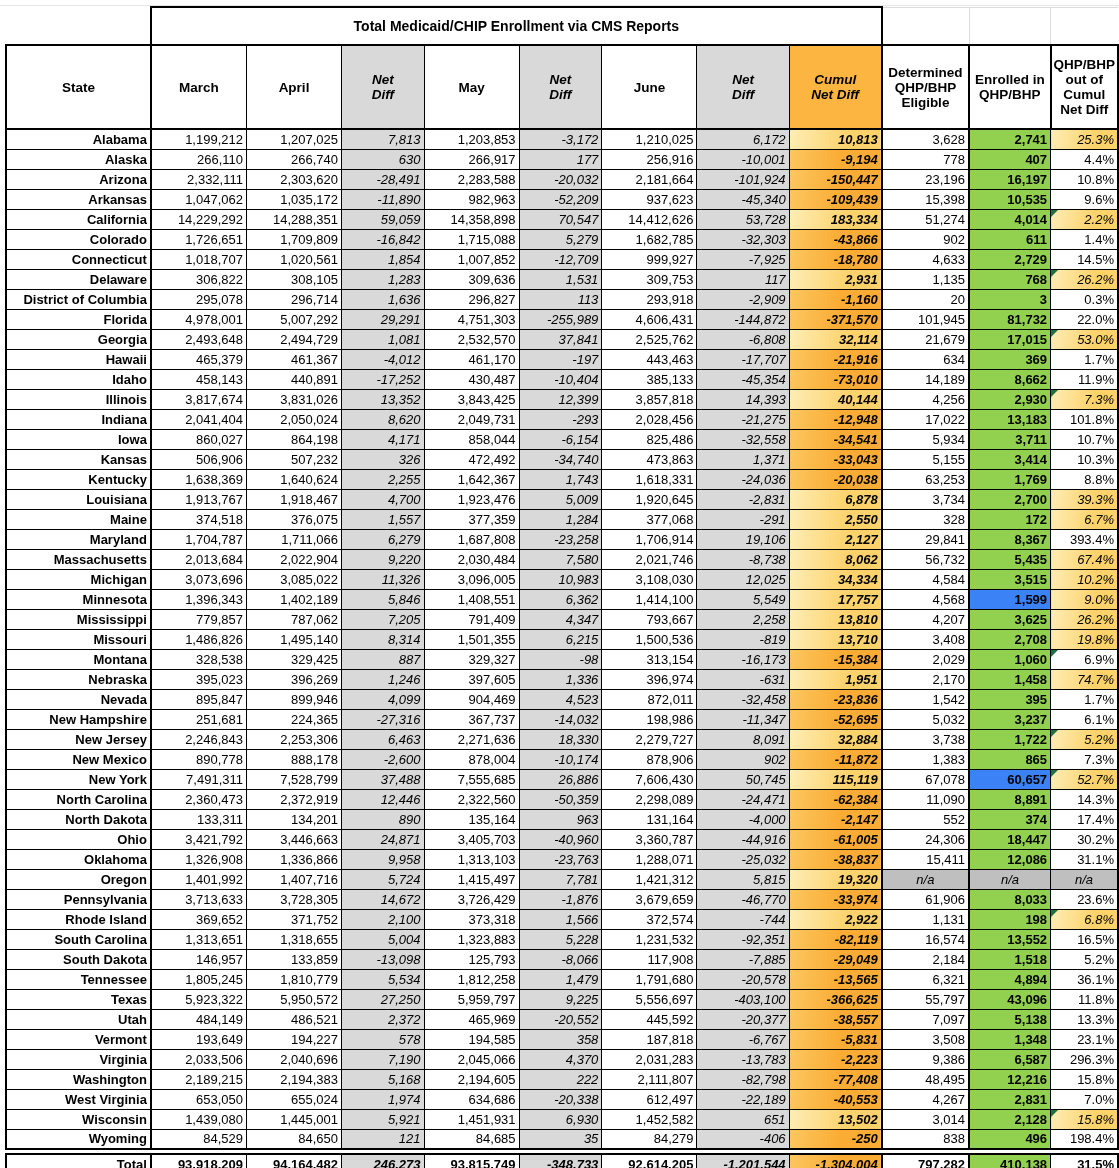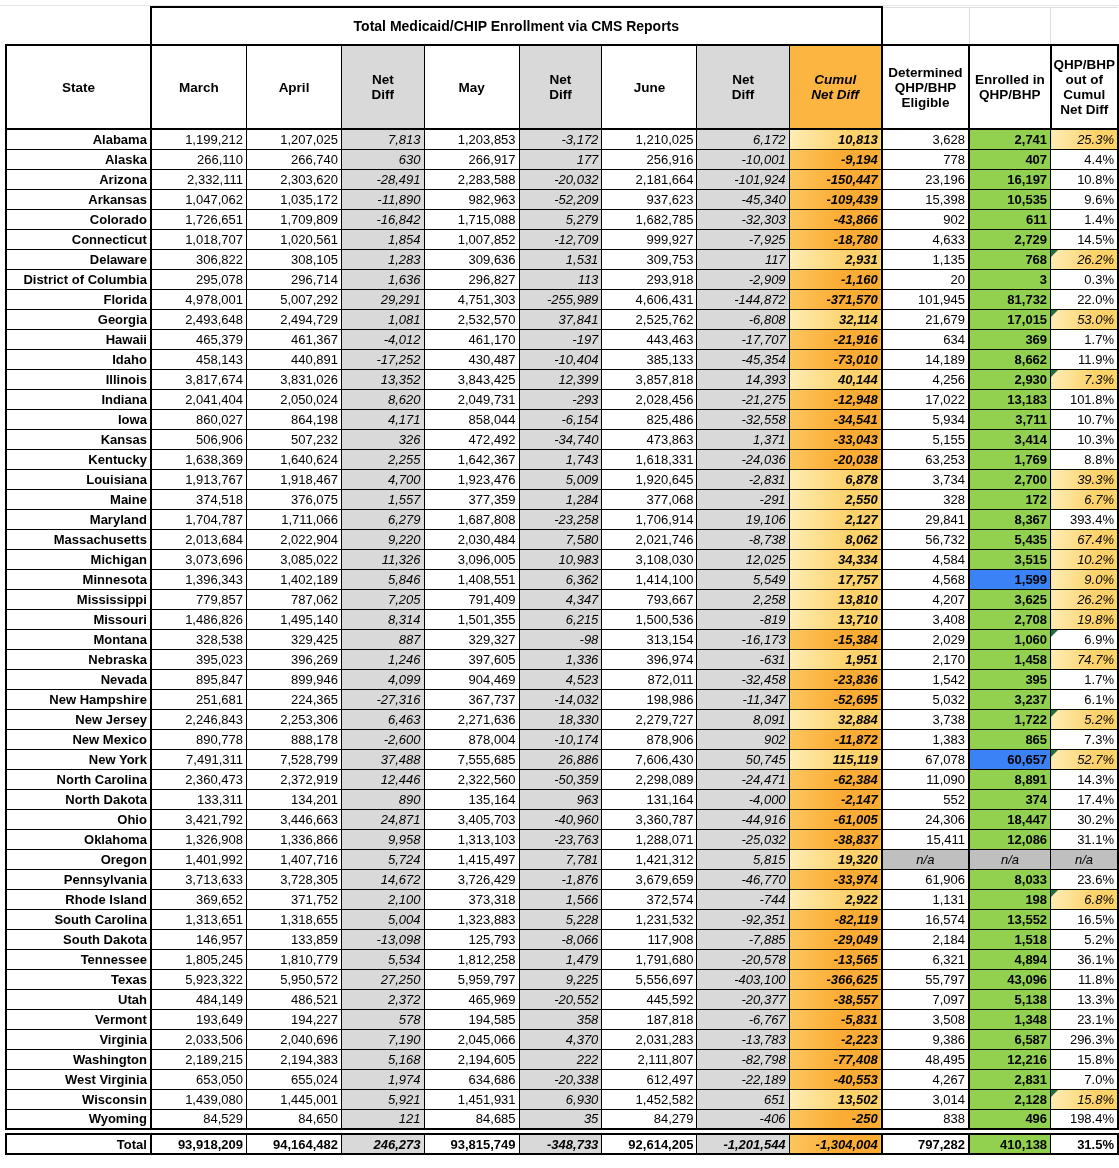--- a/index.html
+++ b/index.html
@@ -7,21 +7,21 @@
   table{border-collapse:collapse;table-layout:fixed;margin-left:5px;}
   td,th{box-sizing:border-box;overflow:hidden;}
   
   .title-row td{height:38px;}
   .ghost{border:none;background:#fff;}
   .ghost.gr{border-left:1px solid #dcdcdc;border-top:1px solid #dcdcdc;}
   .title{border:2px solid #000;font-weight:bold;font-size:14px;text-align:center;vertical-align:middle;}
   .head-row th{border:1px solid #000;border-top:2px solid #000;border-bottom:2px solid #000;
     font-weight:bold;font-size:13.5px;text-align:center;vertical-align:middle;height:84px;padding:0 2px;background:#fff;}
   .h-state{border-left:2px solid #000 !important;border-right:2px solid #000 !important;margin-left:18px;}
-  .h-nd{background:#D9D9D9 !important;white-space:pre-line;}
+  .h-nd{background:#D9D9D9 !important;font-style:italic;white-space:pre-line;}
   .h-cumul{background:#FBB540 !important;font-style:italic;white-space:pre-line;border-right:2px solid #000 !important;}
   .h-right{border-left:2px solid #000 !important;border-right:2px solid #000 !important;}
   .h-pct{font-size:12.5px;}
   
   tbody td{border:1px solid #000;height:20px;padding:0 3px;font-size:13px;text-align:right;
     white-space:nowrap;vertical-align:middle;background:#fff;}
   td.state{border-left:2px solid #000;border-right:2px solid #000;font-weight:bold;}
   td.nd{background:#D9D9D9;font-style:italic;}
   td.cumul{font-weight:bold;font-style:italic;border-right:2px solid #000;}
   td.cumul.pos{background:linear-gradient(100deg,#FEEDB6 0%,#FCD26A 65%);}
@@ -138,20 +138,34 @@
         <td class="">982,963</td>
         <td class="nd">-52,209</td>
         <td class="">937,623</td>
         <td class="nd">-45,340</td>
         <td class="cumul neg">-109,439</td>
         <td class="det">15,398</td>
         <td class="enr">10,535</td>
         <td class="pct">9.6%</td>
       </tr>
       <tr>
+        <td class="state">California</td>
+        <td class="">14,229,292</td>
+        <td class="">14,288,351</td>
+        <td class="nd">59,059</td>
+        <td class="">14,358,898</td>
+        <td class="nd">70,547</td>
+        <td class="">14,412,626</td>
+        <td class="nd">53,728</td>
+        <td class="cumul pos">183,334</td>
+        <td class="det">51,274</td>
+        <td class="enr">4,014</td>
+        <td class="pct hl mk">2.2%</td>
+      </tr>
+      <tr>
         <td class="state">Colorado</td>
         <td class="">1,726,651</td>
         <td class="">1,709,809</td>
         <td class="nd">-16,842</td>
         <td class="">1,715,088</td>
         <td class="nd">5,279</td>
         <td class="">1,682,785</td>
         <td class="nd">-32,303</td>
         <td class="cumul neg">-43,866</td>
         <td class="det">902</td>

